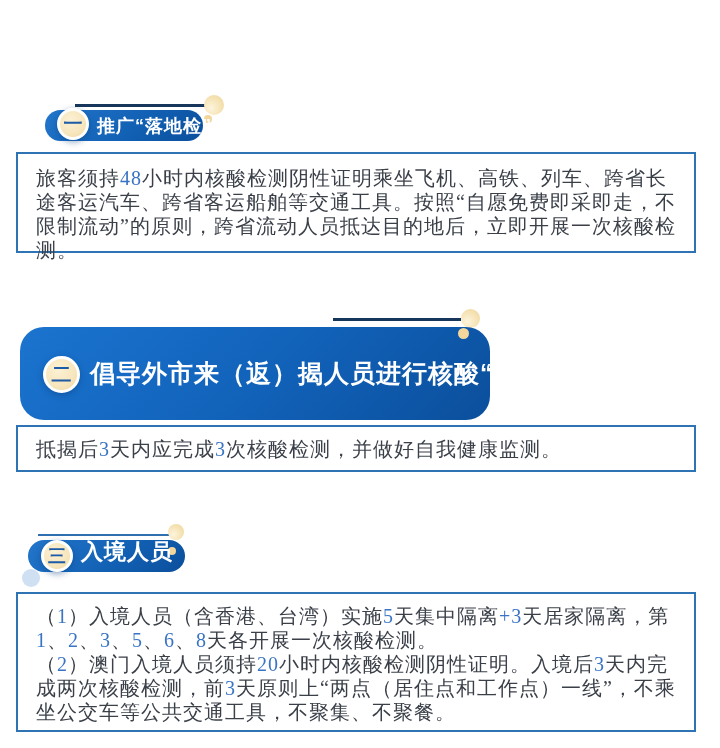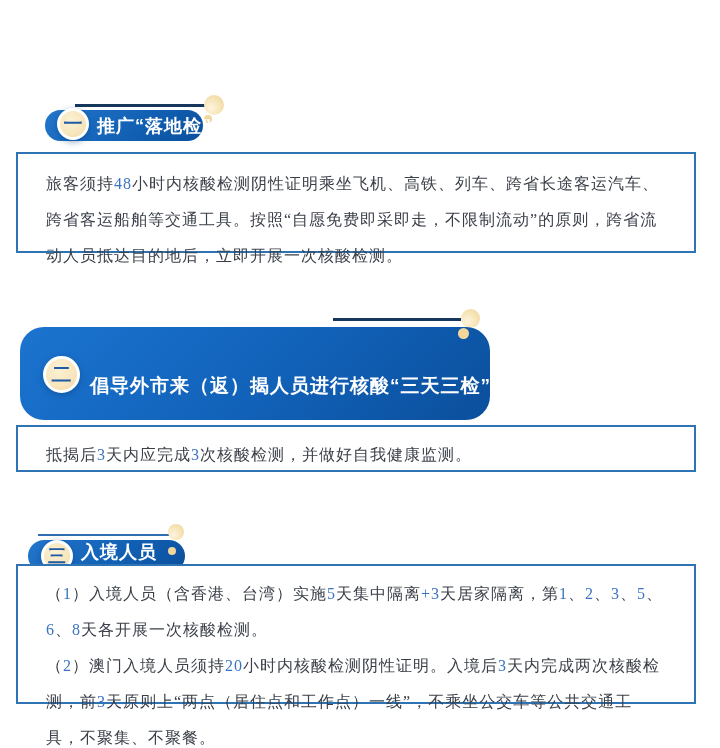--- a/index.html
+++ b/index.html
@@ -45,43 +45,43 @@
   
   #sec2-line{left:333px;top:318px;width:128px;height:3px;}
   #sec2-bigcircle{left:461px;top:309px;width:19px;height:19px;}
   #sec2-banner{
     position:absolute;left:20px;top:327px;width:470px;height:93px;
     background:linear-gradient(135deg,#1b74cf 0%,#1161b8 55%,#0b4f9c 100%);
     border-radius:24px;
   }
   #sec2-smalldot{left:458px;top:328px;width:11px;height:11px;}
   #sec2-numcircle{left:43px;top:356px;width:31px;height:31px;font-size:20px;}
-  #sec2-title{position:absolute;left:90px;top:339px;height:93px;display:flex;align-items:center;font-size:19px;}
+  #sec2-title{position:absolute;left:90px;top:327px;height:93px;display:flex;align-items:center;font-size:25px;}
   
   #sec3-line{left:38px;top:534px;width:135px;height:2px;}
   #sec3-bigcircle{left:168px;top:524px;width:16px;height:16px;}
   #sec3-badge{left:28px;top:540px;width:157px;height:32px;}
   #sec3-smalldot{left:168px;top:547px;width:8px;height:8px;}
   #sec3-numcircle{left:41px;top:540px;width:26px;height:26px;font-size:18px;}
-  #sec3-title{position:absolute;left:81px;top:540px;height:24px;display:flex;align-items:center;font-size:18px;}
+  #sec3-title{position:absolute;left:81px;top:540px;height:24px;display:flex;align-items:center;font-size:22px;}
   #sec3-bluedot{
     position:absolute;left:22px;top:569px;width:18px;height:18px;border-radius:50%;
     background:#cfe0f2;z-index:0;
   }
   
   .tbox{
     position:absolute;left:16px;width:680px;box-sizing:border-box;
     border:2px solid #2e74b5;background:#ffffff;z-index:1;
     font-family:"Liberation Serif",serif;
-    font-size:16px;color:#3a3f48;line-height:36px;letter-spacing:1px;
-    padding:12px 28px;
+    font-size:20px;color:#3a3f48;line-height:24px;letter-spacing:1px;
+    padding:12px 18px;
   }
   #box1{top:152px;height:101px;}
   #box2{top:425px;height:47px;padding-top:10px;}
-  #box3{top:564px;height:140px;padding-top:10px;}
+  #box3{top:592px;height:140px;padding-top:10px;}
   .num{color:#3a74c4;}
   .tbox p{margin:0;}
 </style>
 </head>
 <body>
 
 <div id="page">
 
 
   <div class="deco-line" id="sec1-line"></div>

